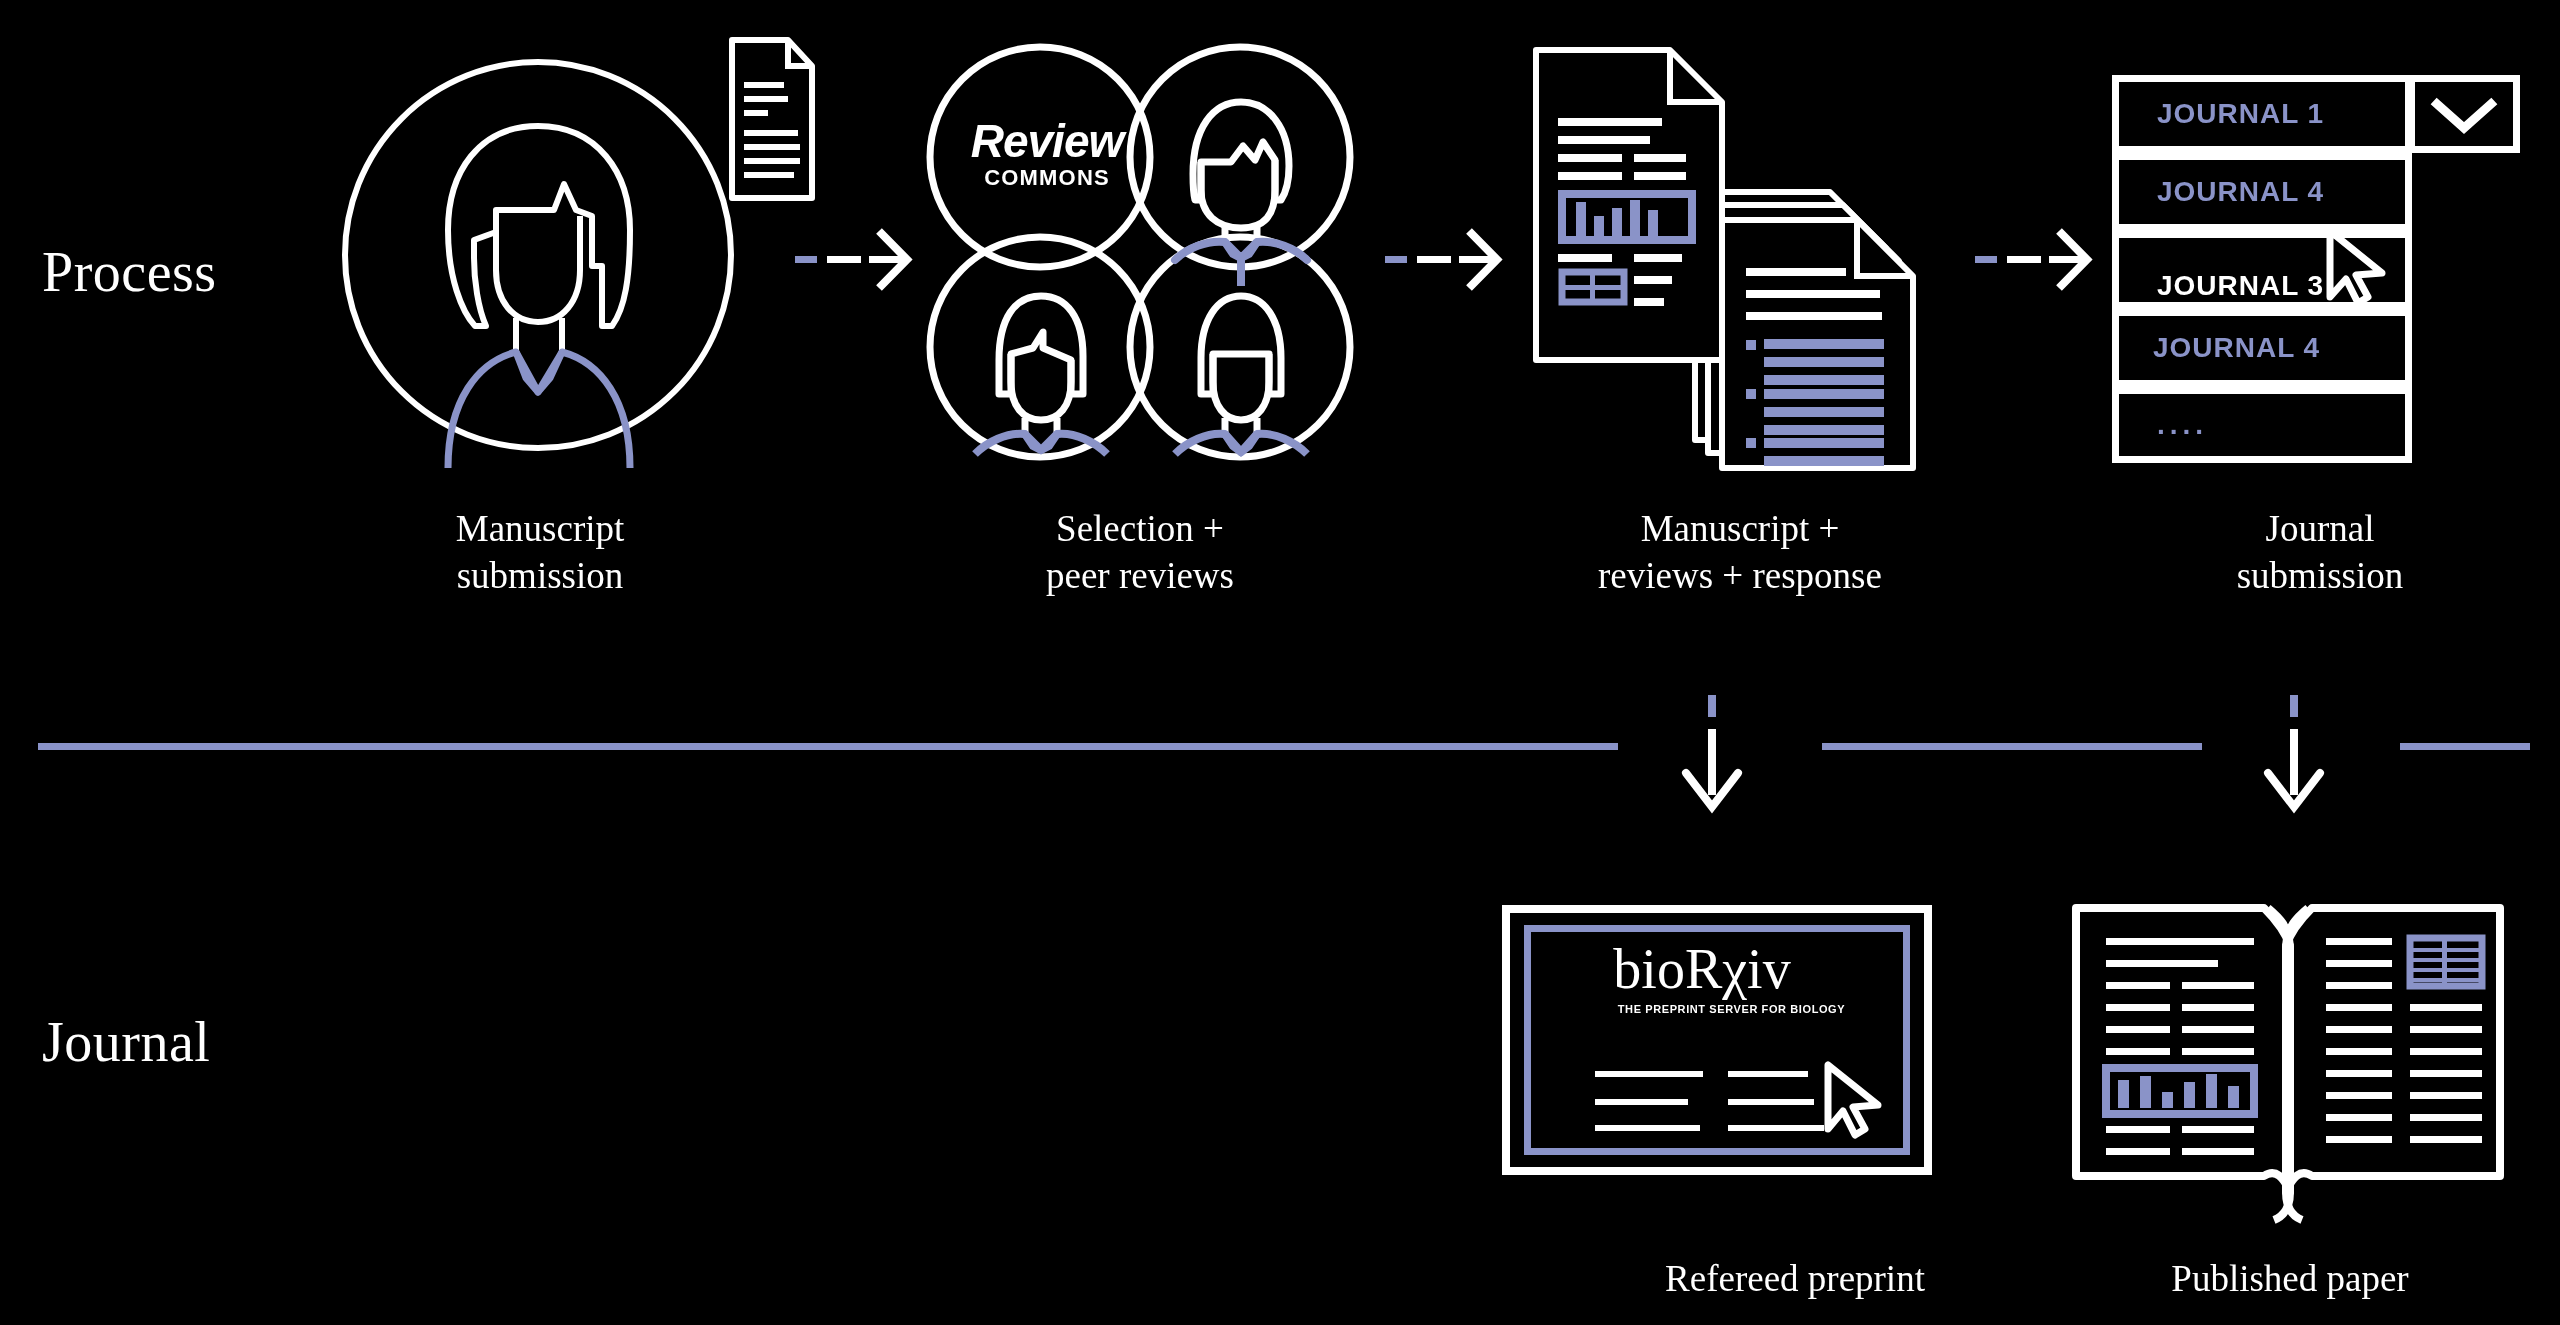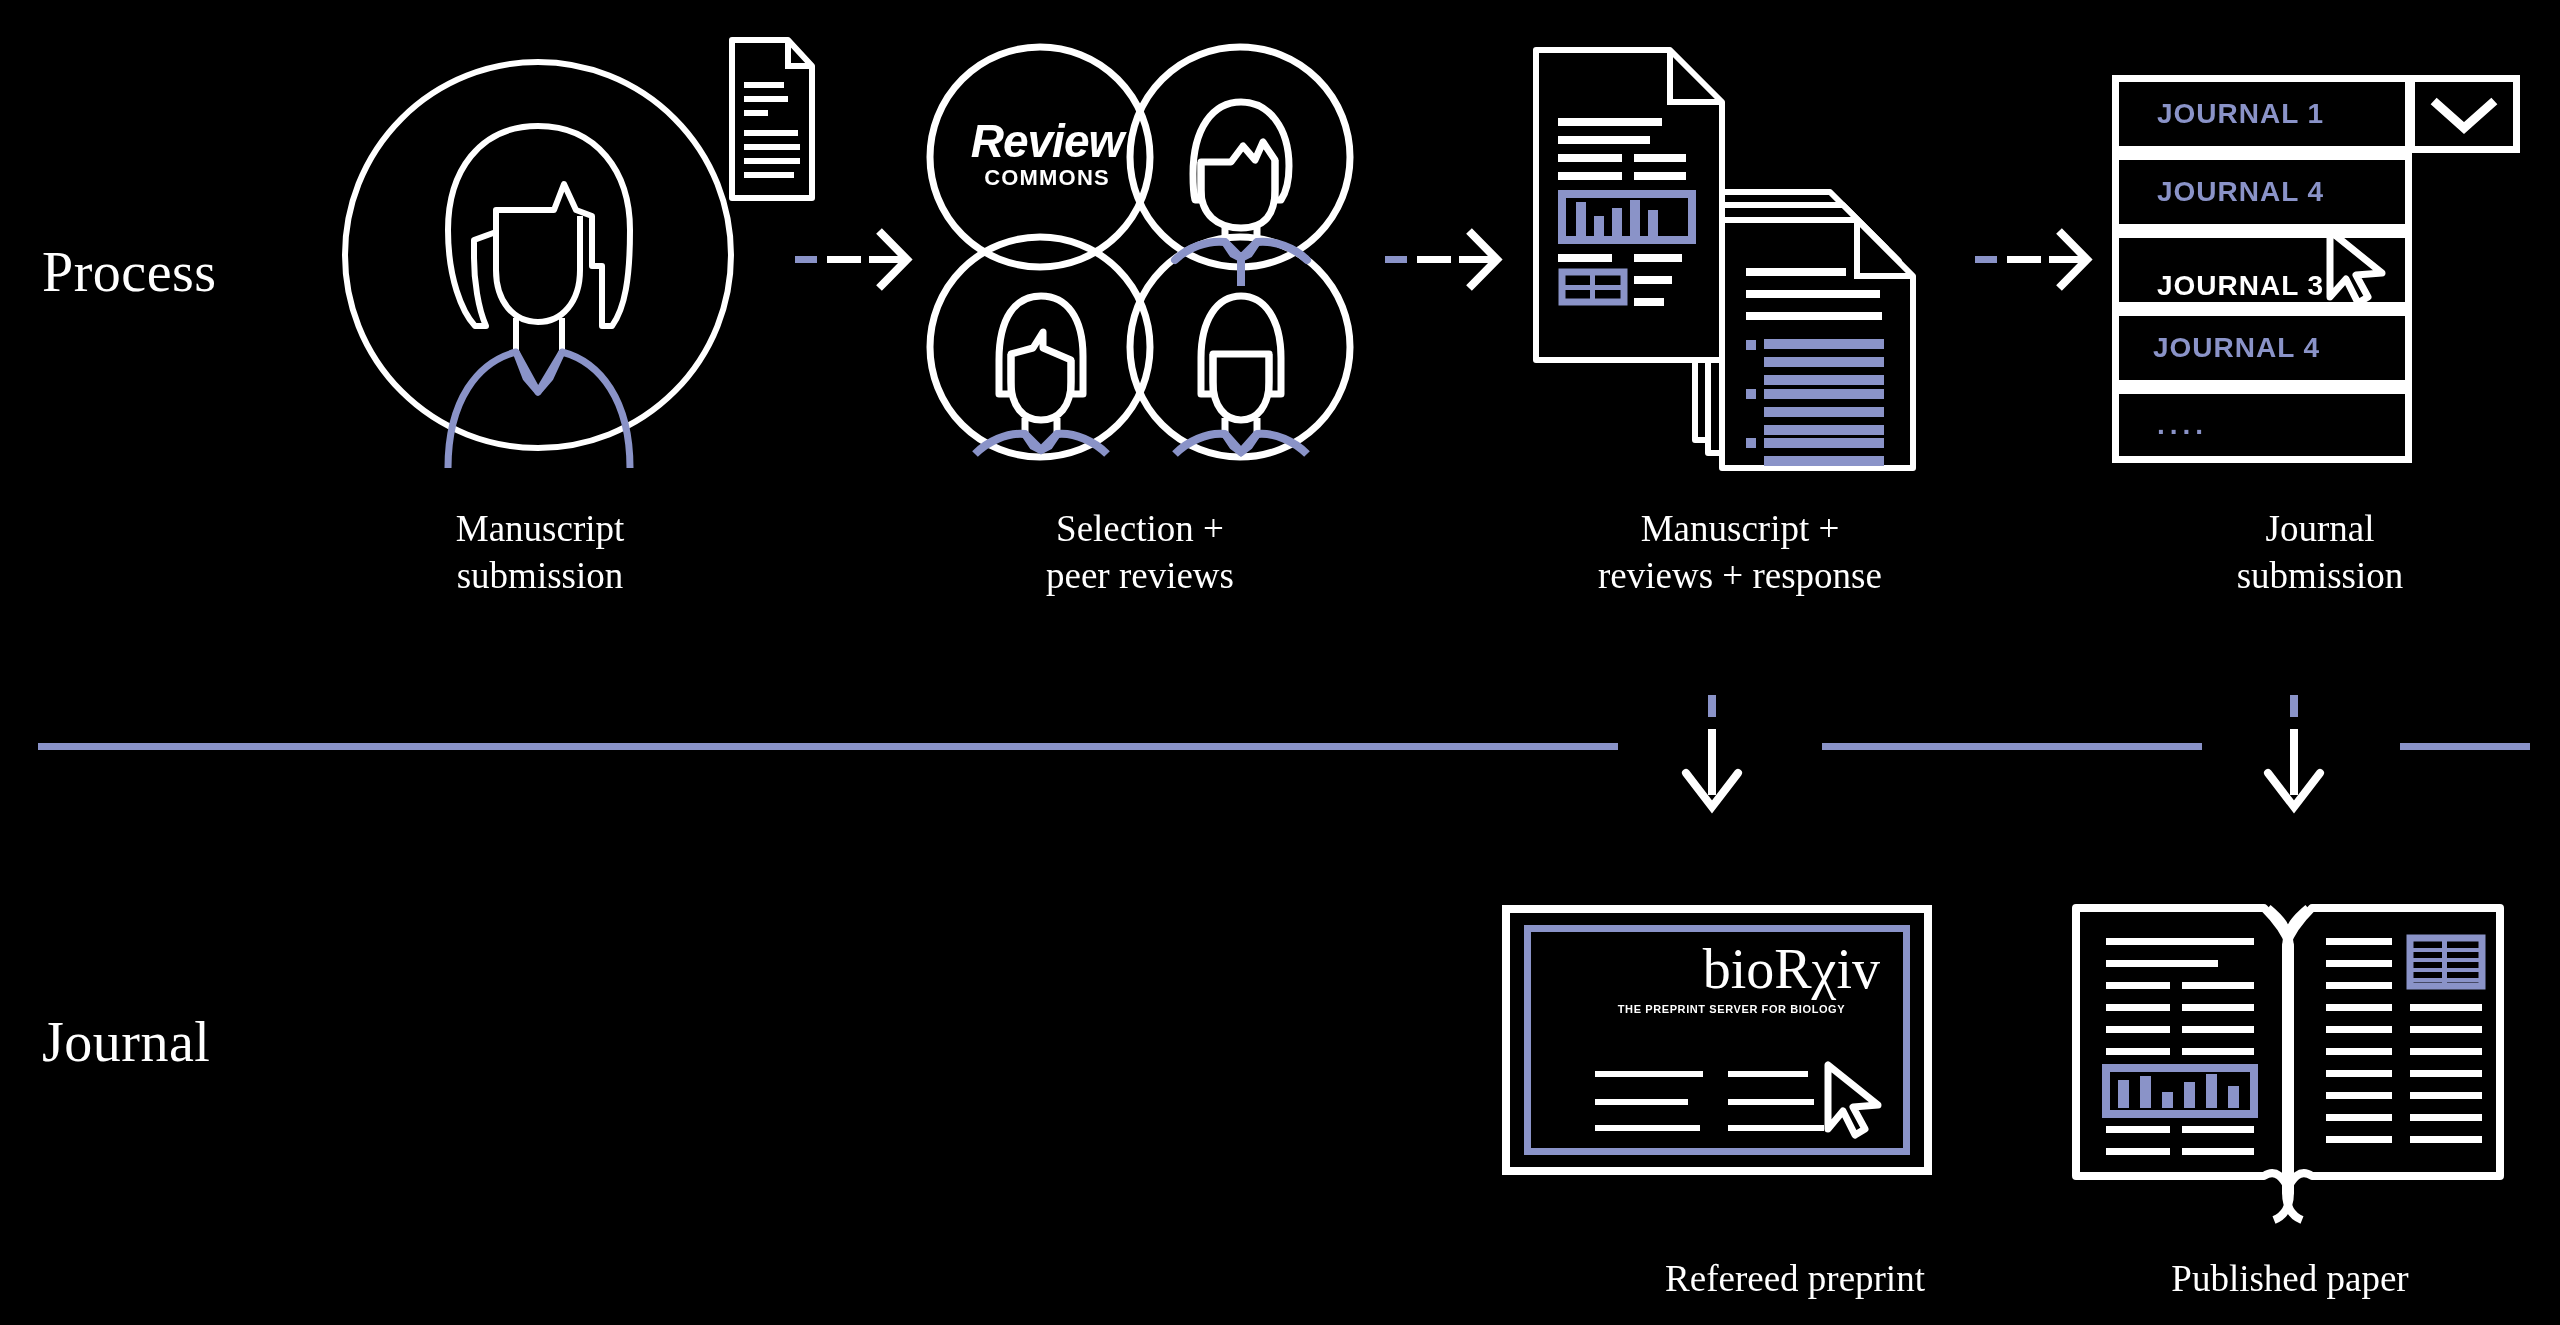--- a/index.html
+++ b/index.html
@@ -241,21 +241,21 @@
       <path d="M18 78 L44 112 L70 78" fill="none" stroke="#fff" stroke-width="8" stroke-linecap="round"></path>
     </svg>
   </div>
 
   <div style="position:absolute;left:1502px;top:905px;width:430px;height:280px;">
 
     <div style="position:absolute;left:0;top:0;width:430px;height:270px;border:8px solid #fff;box-sizing:border-box;"></div>
 
     <div style="position:absolute;left:22px;top:20px;width:386px;height:230px;border:7px solid #8a93c8;box-sizing:border-box;"></div>
 
-    <div style="position:absolute;left:22px;top:36px;width:356px;text-align:right;
+    <div style="position:absolute;left:22px;top:36px;width:356px;text-align:center;
                 font-family:'Liberation Serif','DejaVu Serif',serif;font-size:56px;color:#fff;line-height:1;">bioRχiv</div>
     <div style="position:absolute;left:22px;top:98px;width:415px;text-align:center;
                 font-family:'Liberation Sans','DejaVu Sans',sans-serif;font-weight:bold;
                 font-size:11px;letter-spacing:.6px;color:#fff;">THE PREPRINT SERVER FOR BIOLOGY</div>
 
     <div class="wl" style="left:93px;top:166px;width:108px;height:6px;"></div>
     <div class="wl" style="left:93px;top:194px;width:93px;height:6px;"></div>
     <div class="wl" style="left:93px;top:220px;width:105px;height:6px;"></div>
     <div class="wl" style="left:226px;top:166px;width:80px;height:6px;"></div>
     <div class="wl" style="left:226px;top:194px;width:86px;height:6px;"></div>

